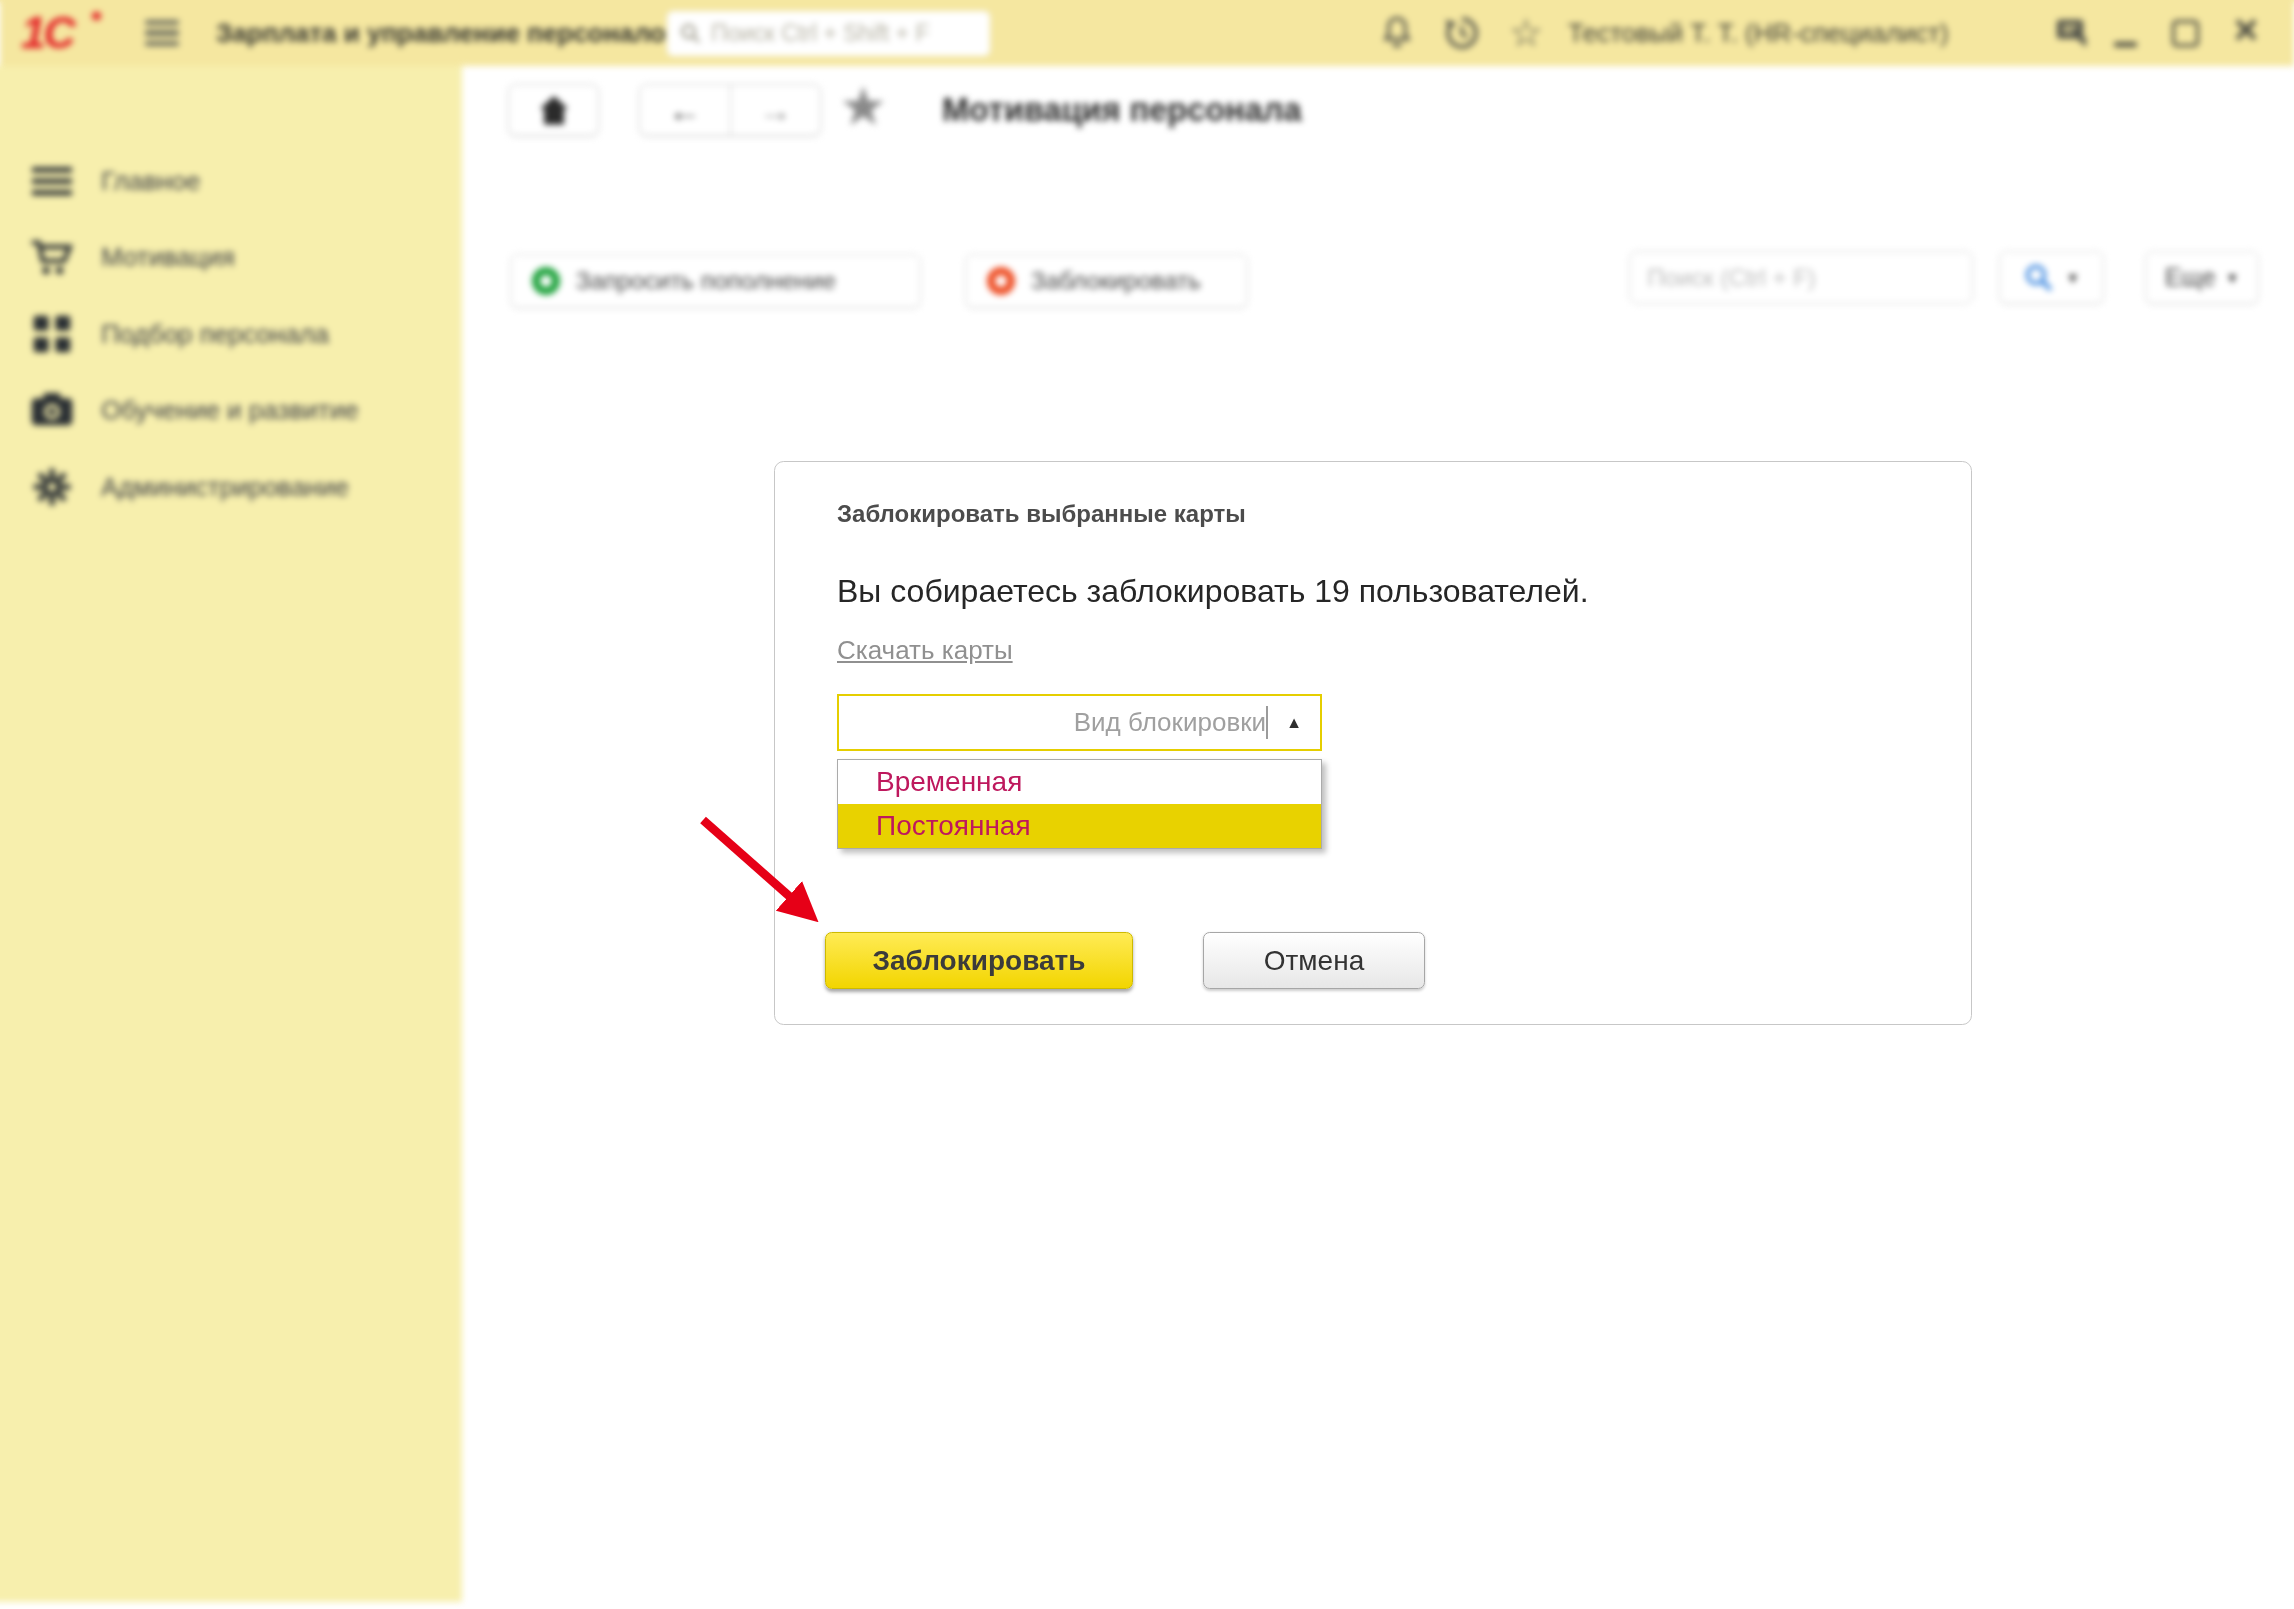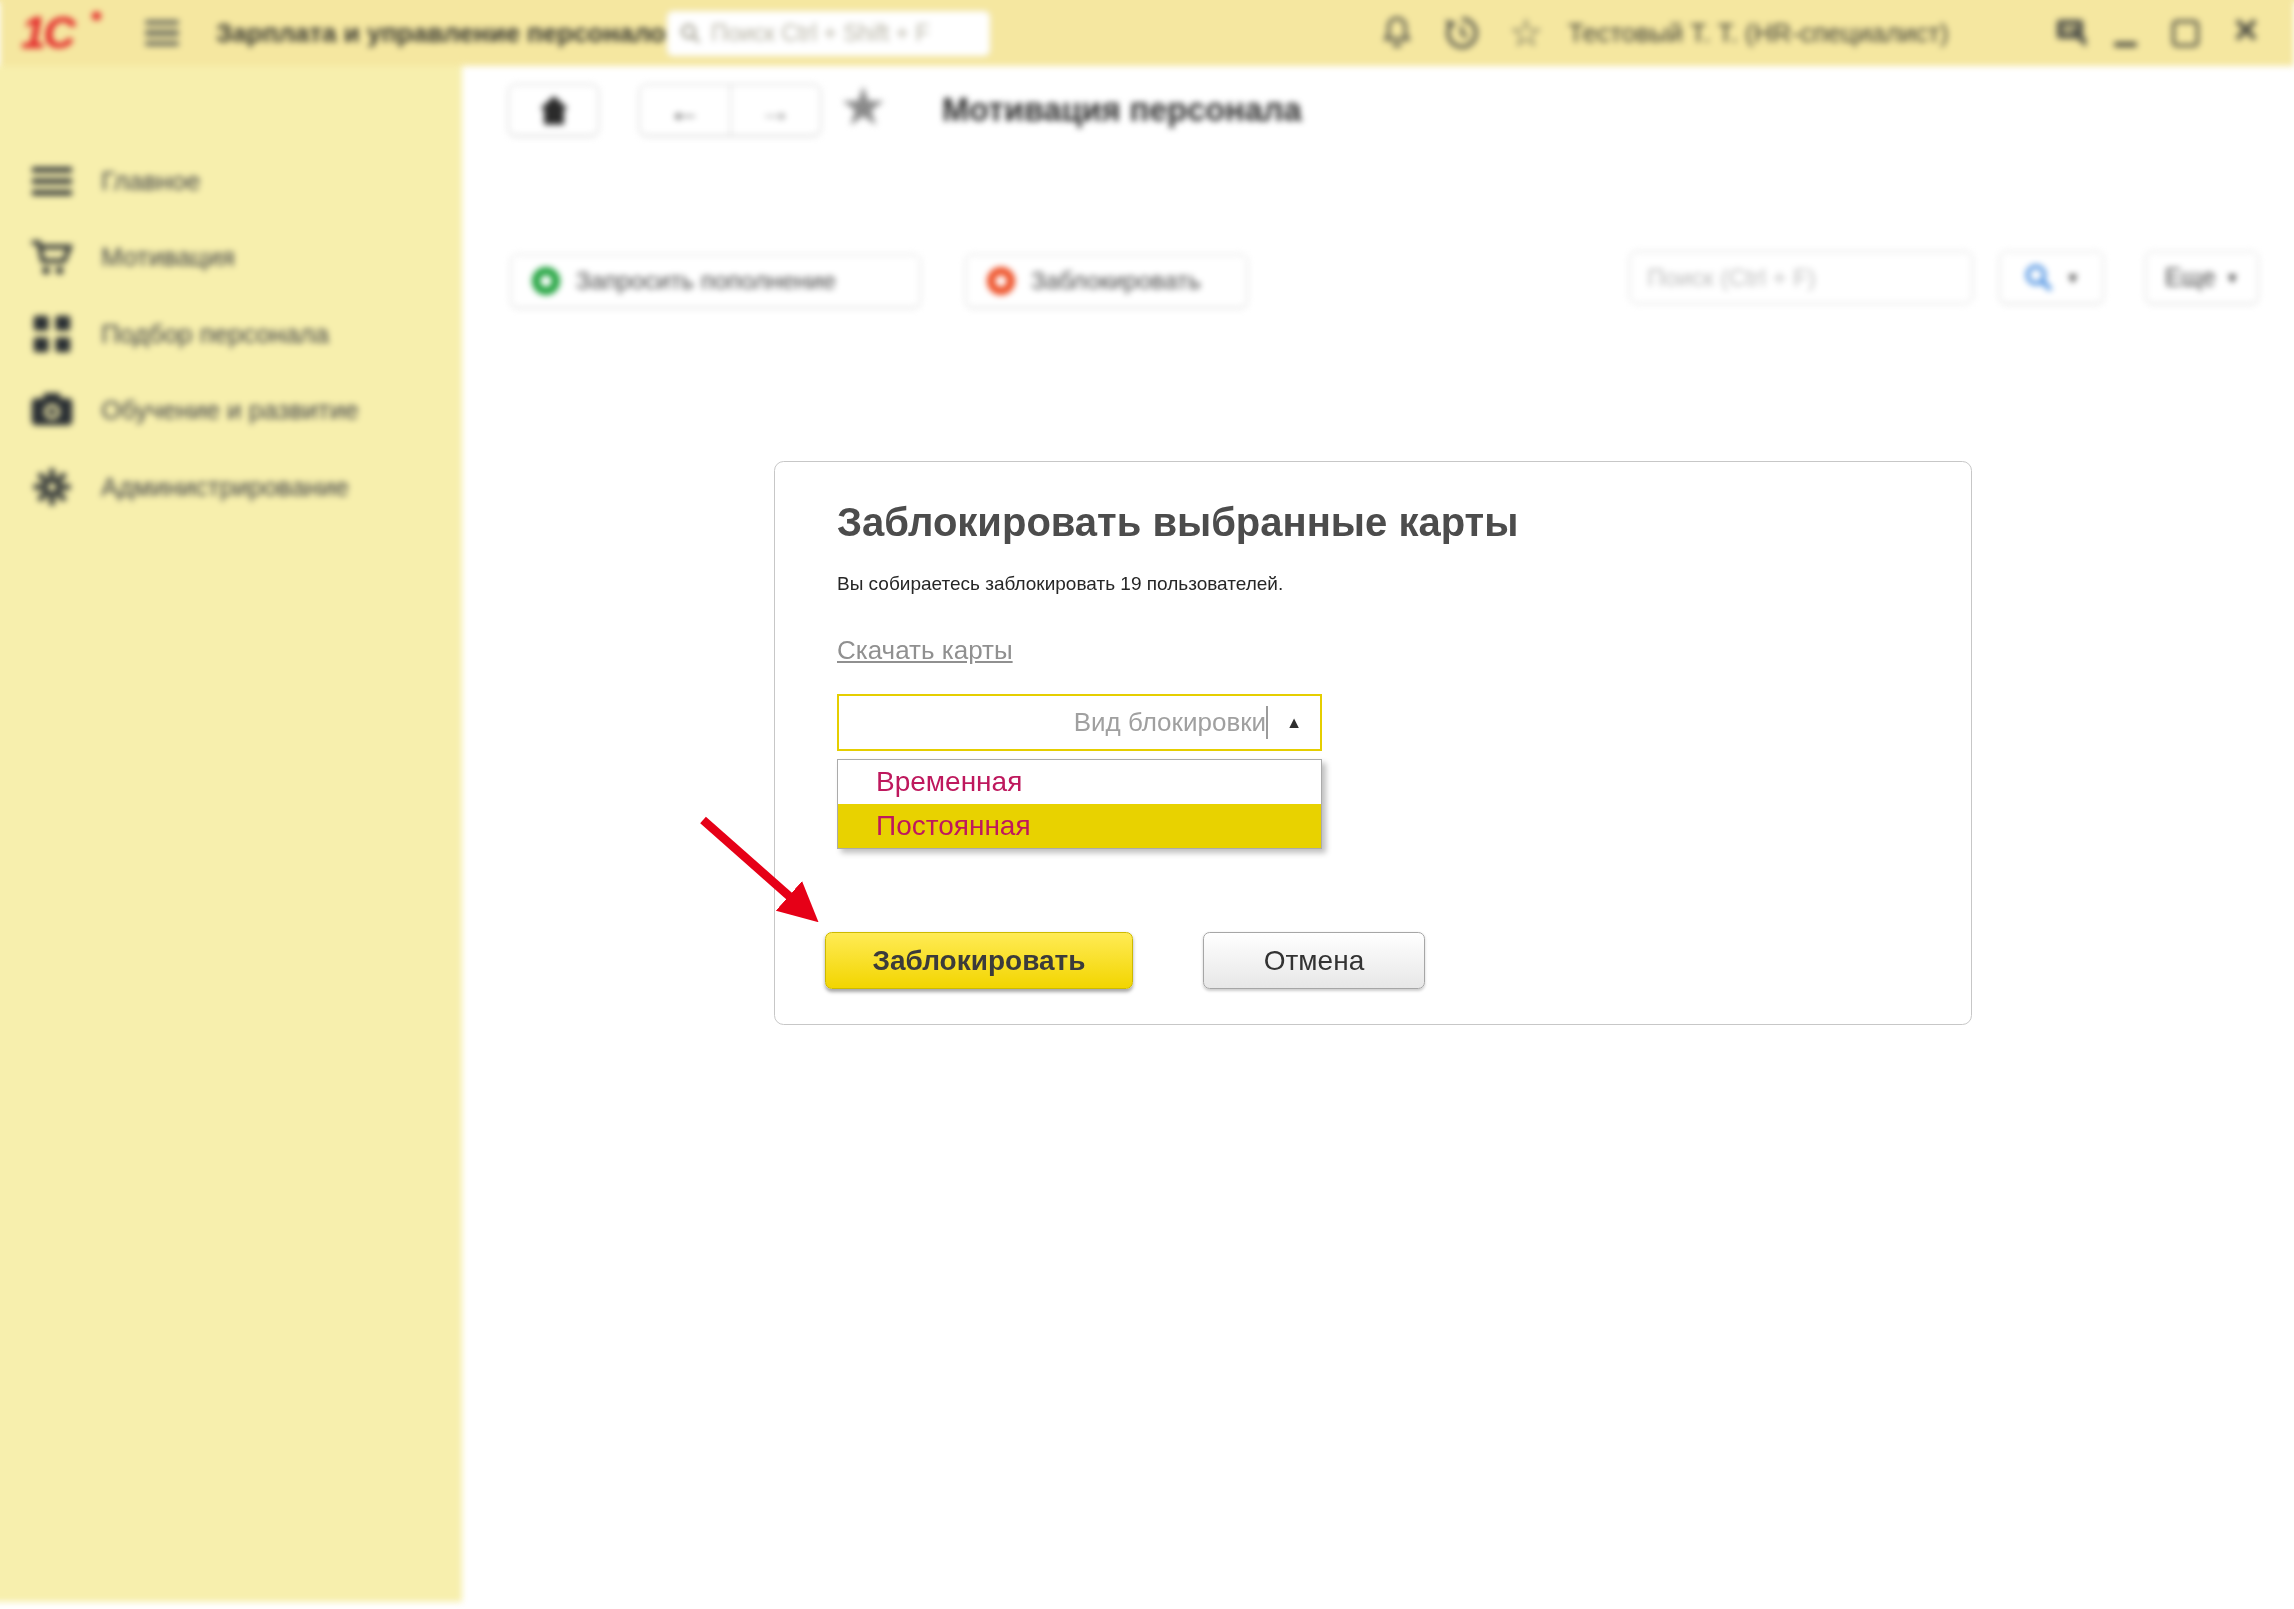--- a/index.html
+++ b/index.html
@@ -57,22 +57,22 @@
   .t-search input::placeholder{color:#BCBCBC;}
   .mag-btn{position:absolute;left:1999px;top:251px;width:105px;height:53px;border:1.9px solid #D6D6D6;border-radius:7.6px;
            box-sizing:border-box;background:#fff;display:flex;align-items:center;justify-content:center;gap:11.5px;box-shadow:0 1px 1.9px rgba(0,0,0,.08);}
   .more-btn{position:absolute;left:2145px;top:251px;width:114px;height:53px;border:1.9px solid #D6D6D6;border-radius:7.6px;
             box-sizing:border-box;background:#fff;display:flex;align-items:center;justify-content:center;gap:9.6px;
             font-size:25px;color:#4A4A4A;box-shadow:0 1px 1.9px rgba(0,0,0,.08);}
   .caret{font-size:14.3px;color:#3A3A3A;}
   
   .modal{position:absolute;left:774px;top:461px;width:1198px;height:564px;background:#fff;border:1.9px solid #C7C7C7;
          border-radius:9.6px;box-sizing:border-box;}
-  .m-title{position:absolute;left:62px;top:38px;font-size:40px;font-weight:700;color:#4C4C4C;}
-  .m-msg{position:absolute;left:62px;top:111px;font-size:19px;color:#262626;}
+  .m-title{position:absolute;left:62px;top:38px;font-size:24px;font-weight:700;color:#4C4C4C;}
+  .m-msg{position:absolute;left:62px;top:111px;font-size:32px;color:#262626;}
   .m-link{position:absolute;left:62px;top:173px;font-size:26px;color:#909090;text-decoration:underline;cursor:pointer;}
   .combo{position:absolute;top:232px;height:57px;border:2.9px solid #E5CE00;background:#fff;box-sizing:border-box;
          display:flex;align-items:center;}
   .combo input{border:none;outline:none;flex:1;min-width:0;padding:0 0 0 13.4px;font-size:26px;color:#222;
                background:transparent;font-family:inherit;text-align:right;}
   .combo input::placeholder{color:#A0A0A0;}
   .combo-type{left:62px;width:485px;}
   .combo-date{left:599px;width:489px;}
   .v-sep{width:1.9px;height:32.5px;background:#9B9B9B;}
   .combo-caret{width:52px;text-align:center;font-size:16.3px;color:#2F2F2F;}

